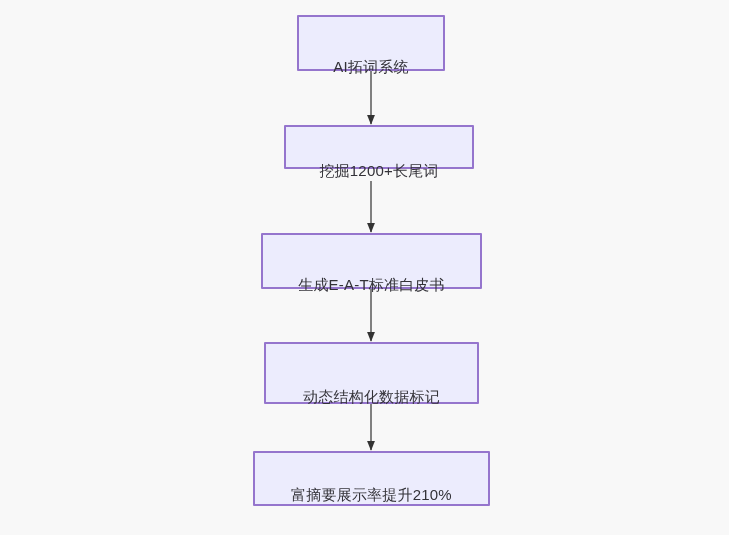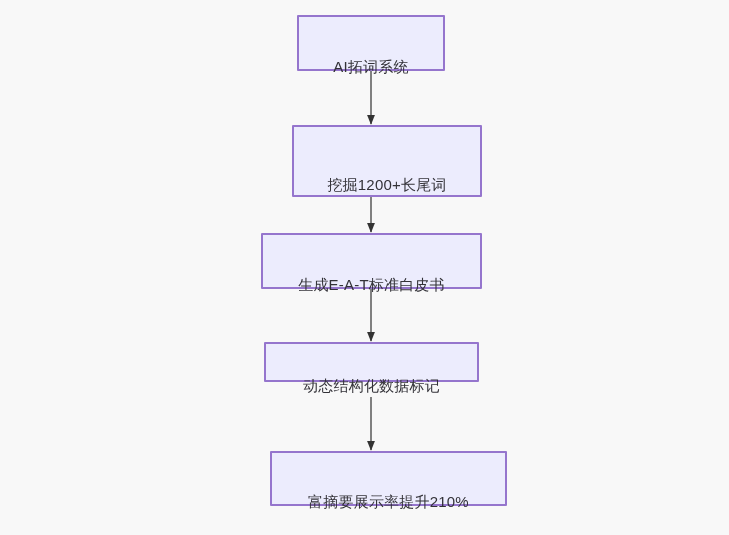--- a/index.html
+++ b/index.html
@@ -42,24 +42,24 @@
     letter-spacing: 0.2px;
     white-space: nowrap;
     text-align: center;
   }
   .node-label {
     display: block;
     padding: 0 6px;
     margin-top: 47px;
   }
   #node-0 { left: 297px; top: 15px;  width: 148px; height: 56px; }
-  #node-1 { left: 292px; top: 125px; width: 190px; height: 72px; }
+  #node-1 { left: 284px; top: 125px; width: 190px; height: 44px; }
   #node-2 { left: 261px; top: 233px; width: 221px; height: 56px; align-items: center; }
-  #node-3 { left: 264px; top: 342px; width: 215px; height: 40px; }
-  #node-4 { left: 270px; top: 451px; width: 237px; height: 55px; }
+  #node-3 { left: 264px; top: 342px; width: 215px; height: 62px; }
+  #node-4 { left: 253px; top: 451px; width: 237px; height: 55px; align-items: flex-end; }
 </style>
 </head>
 <body>
 
 <div id="flowchart-canvas">
 
   <svg class="edge-layer" width="729" height="535" viewBox="0 0 729 535" xmlns="http://www.w3.org/2000/svg">
     <defs>
       <marker id="arrowhead" markerWidth="10" markerHeight="8" refX="9.2" refY="4" orient="auto" markerUnits="userSpaceOnUse">
         <polygon points="0,0 10,4 0,8" fill="#333333"></polygon>

